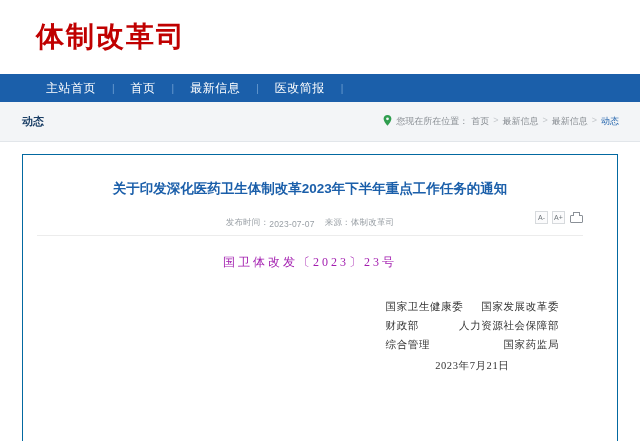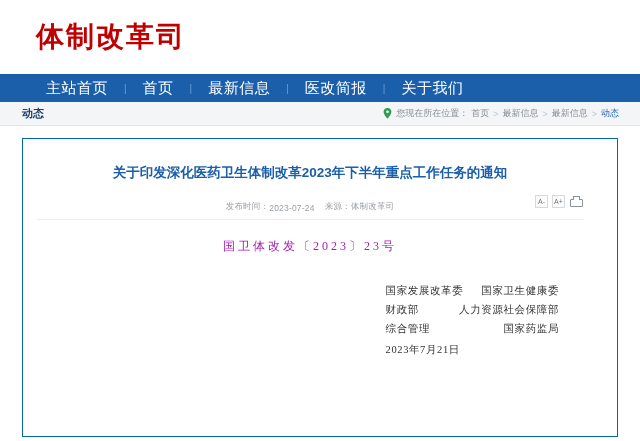--- a/index.html
+++ b/index.html
@@ -41,49 +41,48 @@
   .navbar {
     height: 28px;
     background: #1b5faa;
     display: flex;
     align-items: center;
     padding-left: 30px;
     box-sizing: border-box;
   }
   .nav-item {
     color: #ffffff;
-    font-size: 15px;
+    font-size: 12px;
     padding: 0 16px;
     white-space: nowrap;
     letter-spacing: 0.5px;
   }
   .nav-sep {
     color: #6c9ed1;
     font-size: 10px;
   }
 
   
   .subbar {
-    height: 24px;
+    height: 40px;
     background: #f3f5f7;
     border-bottom: 1px solid #e2e6ea;
     display: flex;
     align-items: center;
     justify-content: space-between;
     padding: 0 18px 0 22px;
     box-sizing: border-box;
   }
   .subbar-left {
     color: #1b3f66;
     font-size: 11px;
     font-weight: bold;
   }
   .breadcrumb {
     display: flex;
-    align-items: center;
     font-size: 9px;
     color: #8a8f94;
   }
   .loc-icon {
     width: 9px;
     height: 11px;
     margin-right: 4px;
     display: inline-block;
   }
   .crumb {
@@ -223,21 +222,21 @@
     line-height: 19px;
     letter-spacing: 0.6px;
     font-family: "Liberation Serif", "DejaVu Serif", serif;
   }
   .sign-row {
     display: flex;
     justify-content: space-between;
     gap: 18px;
   }
   .sign-date {
-    text-align: left;
+    text-align: center;
     margin-top: 2px;
   }
 </style>
 </head>
 <body>
 
 <div class="page">
 
   <div class="site-header">
     <div class="site-title">体制改革司</div>
@@ -245,21 +244,20 @@
 
   <div class="navbar">
     <div class="nav-item">主站首页</div>
     <div class="nav-sep">|</div>
     <div class="nav-item">首页</div>
     <div class="nav-sep">|</div>
     <div class="nav-item">最新信息</div>
     <div class="nav-sep">|</div>
     <div class="nav-item">医改简报</div>
     <div class="nav-sep">|</div>
-    <div class="nav-item">关于我们</div>
   </div>
 
   <div class="subbar">
     <div class="subbar-left">动态</div>
     <div class="breadcrumb">
       <span class="loc-icon">
         <svg width="9" height="11" viewBox="0 0 9 11">
             <path d="M4.5 0C2.3 0 .6 1.7.6 3.8c0 2.8 3.9 7 3.9 7s3.9-4.2 3.9-7C8.4 1.7 6.7 0 4.5 0zm0 5.2a1.4 1.4 0 1 1 0-2.8 1.4 1.4 0 0 1 0 2.8z" fill="#2f9e4f"></path>
           </svg>
       </span>
@@ -274,21 +272,21 @@
     </div>
   </div>
 
   <div class="content-wrap">
     <div class="card">
 
       <div class="doc-title">关于印发深化医药卫生体制改革2023年下半年重点工作任务的通知</div>
 
       <div class="meta-row">
         <span class="meta-text">发布时间：</span>
-        <span class="meta-text">2023-07-24</span>
+        <span class="meta-text">2023-07-07</span>
         <span class="meta-text" style="margin-left:10px;">来源：</span>
         <span class="meta-text">体制改革司</span>
 
         <div class="meta-tools">
           <div class="tool-btn">A-</div>
           <div class="tool-btn">A+</div>
           <div class="tool-btn print">
             <span class="printer"></span>
           </div>
         </div>
@@ -297,22 +295,22 @@
       <div class="divider"></div>
 
       <div class="doc-number">国卫体改发〔2023〕23号</div>
 
       <div class="doc-body">
       </div>
 
       <div class="sign-block">
         <div class="sign-grid">
           <div class="sign-row">
+            <span>国家卫生健康委</span>
             <span>国家发展改革委</span>
-            <span>国家卫生健康委</span>
           </div>
           <div class="sign-row">
             <span>财政部</span>
             <span>人力资源社会保障部</span>
           </div>
           <div class="sign-row">
             <span>综合管理</span>
             <span>国家药监局</span>
           </div>
           <div class="sign-date">2023年7月21日</div>

